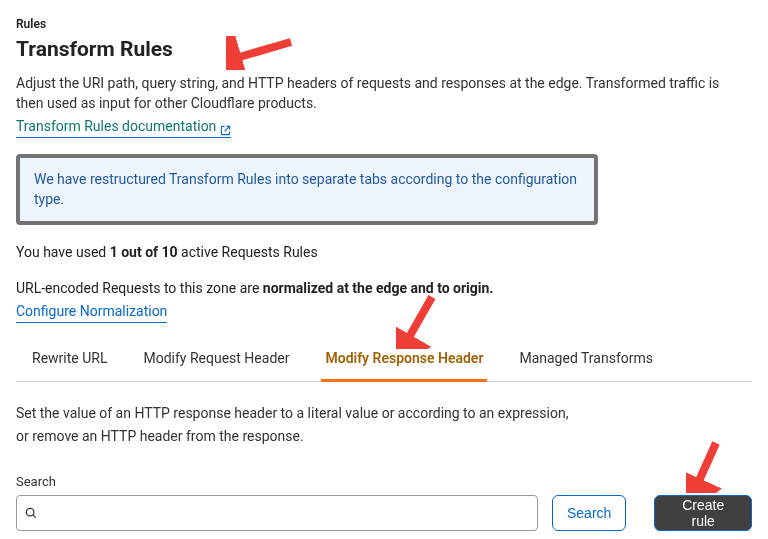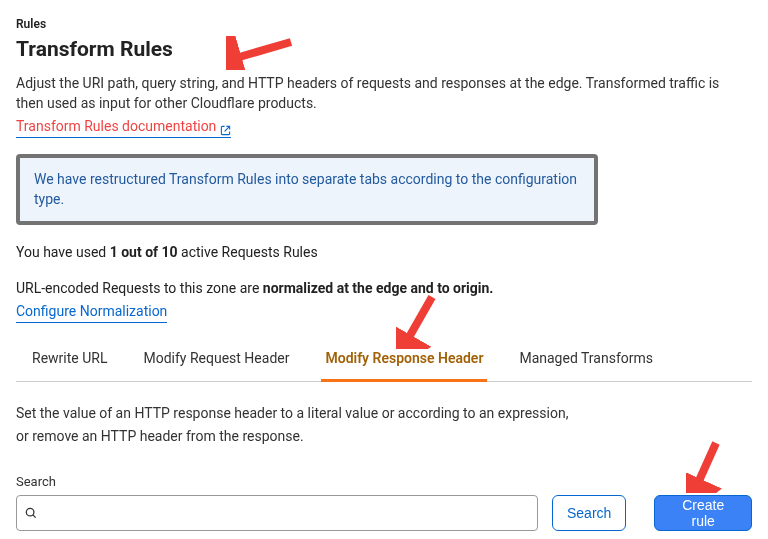--- a/index.html
+++ b/index.html
@@ -9,21 +9,21 @@
     font-family: -apple-system, BlinkMacSystemFont, "Segoe UI", Roboto, Arial, sans-serif;
     color: #222;
     background: #fff;
     font-size: 14px;
     line-height: 1.4;
   }
   .breadcrumb { font-weight: 600; font-size: 12px; margin-bottom: 2px; }
   .page-title { font-size: 21px; font-weight: 700; margin: 0 0 10px 0; display: inline-block; }
   .description { color: #333; margin-bottom: 4px; max-width: 720px; }
   .doc-link {
-    color: #ef4444;
+    color: #0f766e;
     text-decoration: none;
     border-bottom: 1px solid #0667d0;
     display: inline-flex;
     align-items: center;
     gap: 4px;
     margin-bottom: 16px;
   }
   .ext-icon { width: 11px; height: 11px; display: inline-block; }
   .notice {
     border: 4px solid #737373;
@@ -87,21 +87,21 @@
     border-radius: 6px;
     font-size: 14px;
     cursor: pointer;
     display: inline-flex;
     align-items: center;
   }
   .btn-outline {
     background: #fff; color: #0667d0; border: 1px solid #0667d0;
   }
   .btn-primary {
-    background: #3b82f6; color: #fff; border: 1px solid #0667d0;
+    background: #404040; color: #fff; border: 1px solid #0667d0;
   }
   .spacer { flex: 1; }
   
   .arrow {
     position: absolute;
     pointer-events: none;
   }
   .arrow svg { display: block; }
   .title-wrap { position: relative; display: block; }
   .tab-wrap { position: relative; }

